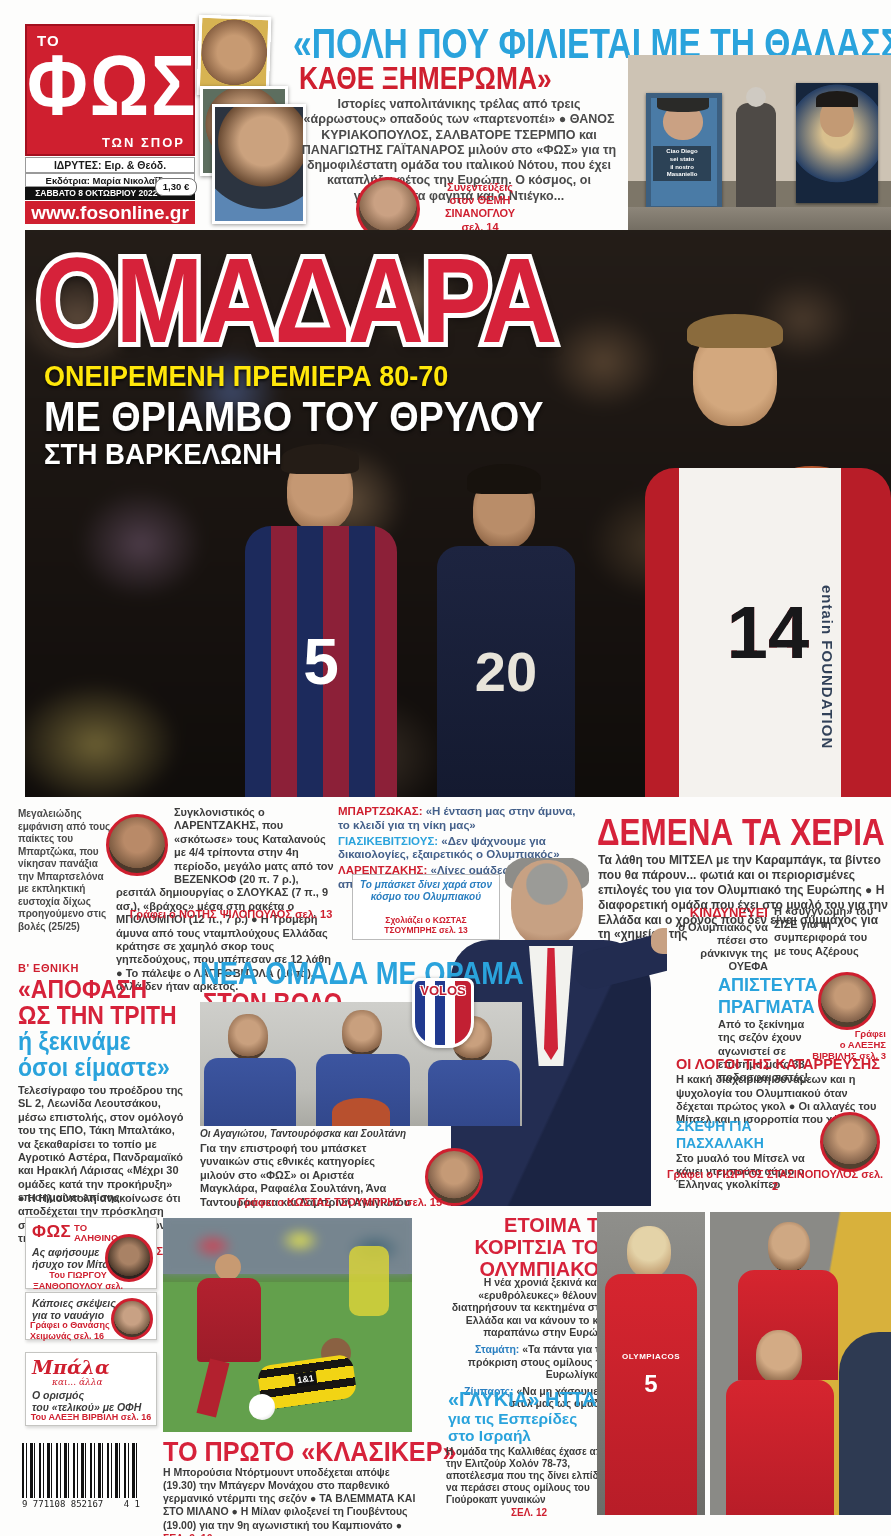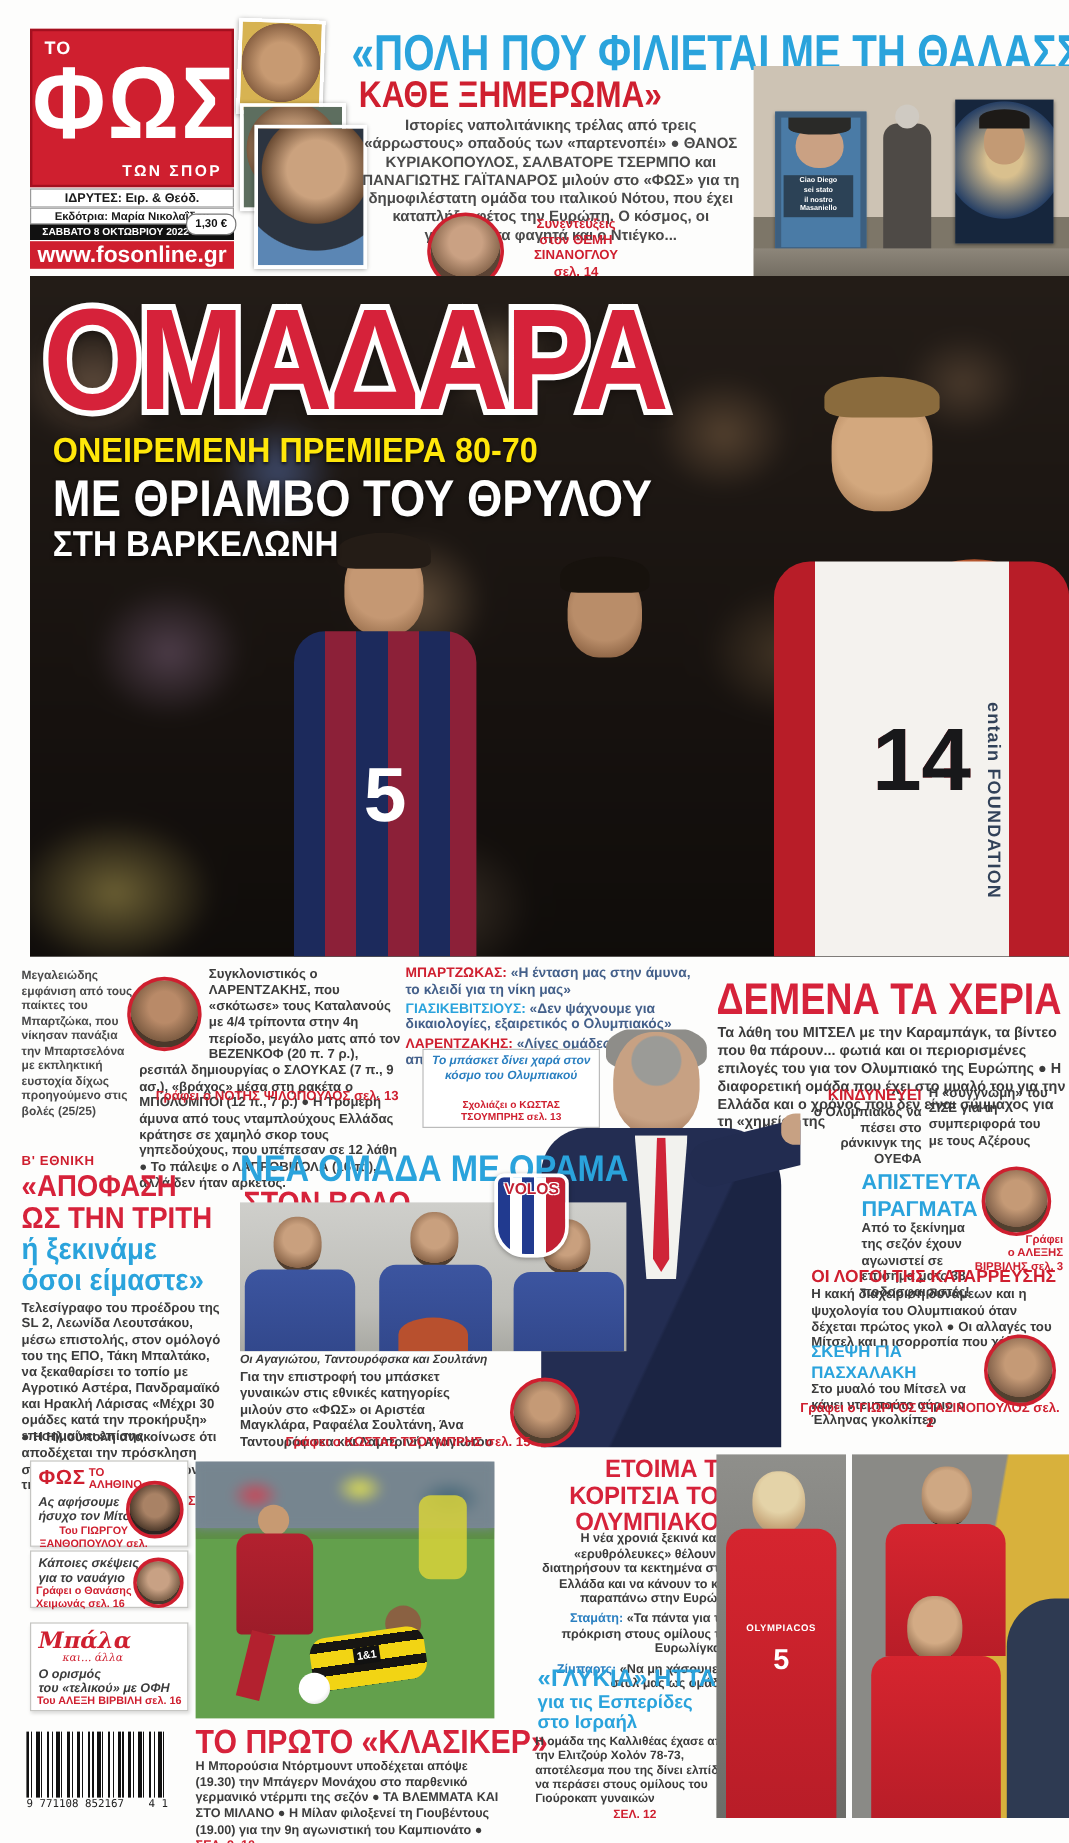--- a/index.html
+++ b/index.html
@@ -255,20 +255,23 @@
 
     <div class="figure-head" style="left:262px;top:222px;width:66px;height:78px;background:radial-gradient(circle at 50% 45%,#c59873 52%,#9a704e 85%);"></div>
     <div style="position:absolute;left:256px;top:214px;width:78px;height:30px;border-radius:50% 50% 20% 20%;background:#241c16;"></div>
     <div class="jersey" style="left:220px;top:296px;width:152px;height:271px;border-radius:26px 26px 0 0;
          background:repeating-linear-gradient(90deg,#1c2a5c 0 26px,#8c2038 26px 52px);color:#fff;font-size:64px;">
       <span>5</span>
     </div>
 
     <div class="figure-head" style="left:448px;top:244px;width:62px;height:74px;background:radial-gradient(circle at 50% 45%,#b98d69 52%,#8a6142 85%);"></div>
     <div style="position:absolute;left:442px;top:234px;width:74px;height:30px;border-radius:50% 50% 20% 20%;background:#17120d;"></div>
+    <div class="jersey" style="left:412px;top:316px;width:138px;height:251px;border-radius:22px 22px 0 0;background:linear-gradient(#1d2440,#141a30);color:#e8e4da;font-size:56px;">
+      <span>20</span>
+    </div>
 
     <div class="ball abs" style="position:absolute;">
       <div class="ball-band"></div>
     </div>
     <div class="figure-head" style="left:668px;top:96px;width:84px;height:100px;background:radial-gradient(circle at 50% 48%,#d3a87e 55%,#a87c55 88%);"></div>
     <div style="position:absolute;left:662px;top:84px;width:96px;height:34px;border-radius:50% 50% 24% 24%;background:#8a6b3d;"></div>
     <div class="jersey" style="left:620px;top:238px;width:246px;height:329px;border-radius:30px 30px 0 0;
          background:linear-gradient(90deg,#b81d28 0 34px,#f4f2ee 34px 196px,#b81d28 196px);color:#18181a;font-size:74px;">
       <span style="background:repeating-linear-gradient(90deg,#b81d28 0 10px,#f4f2ee 10px 20px);-webkit-background-clip:text;background-clip:text;color:#18181a;">14</span>
     </div>

